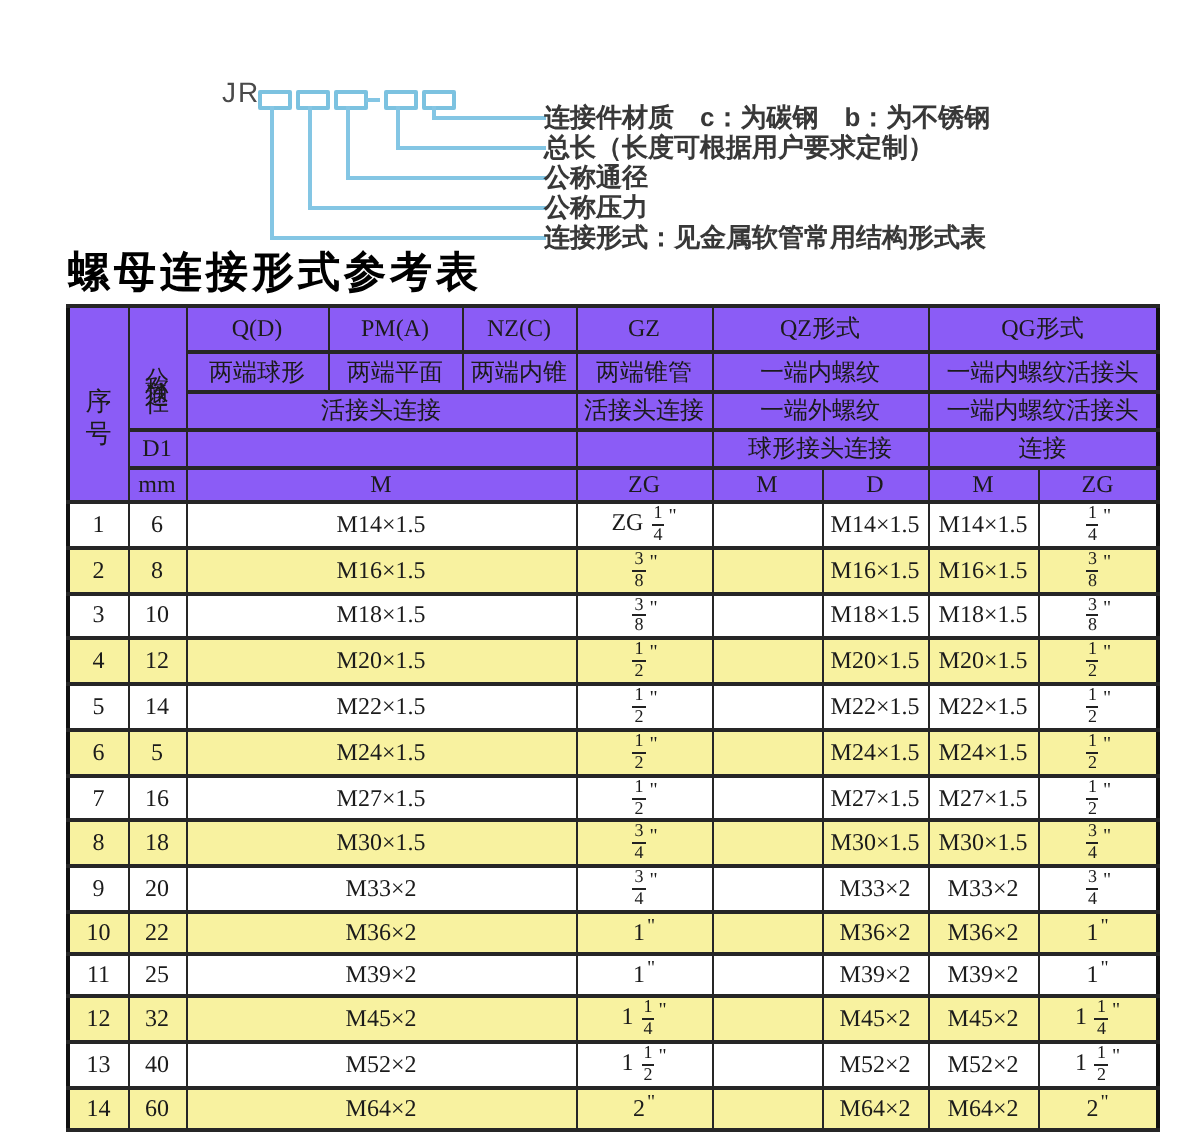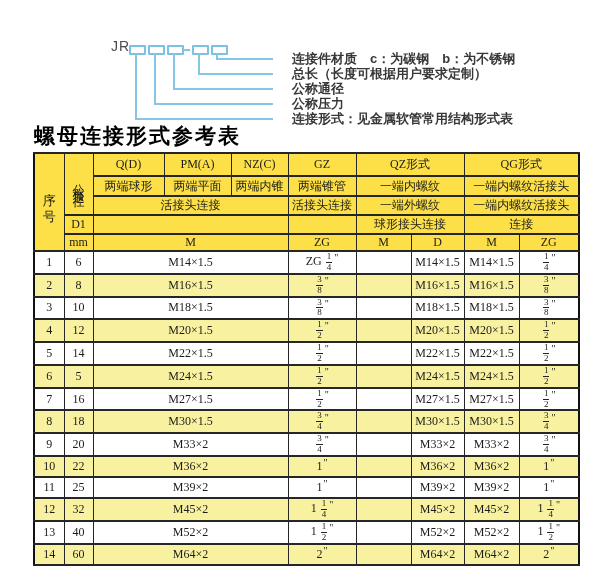--- a/index.html
+++ b/index.html
@@ -20,21 +20,21 @@
     color:#4a4a4a; letter-spacing:1px;
   }
   .code-box {
     position:absolute; top:45px; width:13px; height:6px;
     border:2px solid #7cc2e0; background:#fff; border-radius:1px;
   }
   .lh, .lv { position:absolute; background:#84c6e4; }
   .lh { height:2px; }
   .lv { width:2px; }
   .diag-label {
-    position:absolute; left:292px; height:15px; line-height:15px;
+    position:absolute; left:272px; height:15px; line-height:15px;
     font-size:13px; font-weight:bold; color:#383838; white-space:nowrap;
   }
 
   
   .table-title {
     position:absolute; left:34px; top:122px; font-size:21px; font-weight:bold;
     color:#000000; letter-spacing:2px; font-family:"DejaVu Serif", serif;
   }
 
   
@@ -42,21 +42,21 @@
     position:absolute; left:33px; top:152px; width:545px;
     border-collapse:collapse; table-layout:fixed;
     font-family:"Liberation Serif", serif; color:#1b1b1b;
     border:2px solid #111;
   }
   table.ref td {
     border:1px solid #262626; border-top-width:2px; border-bottom-width:2px;
     text-align:center; vertical-align:middle; padding:0;
     font-size:12px; overflow:hidden; white-space:nowrap;
   }
-  thead td { background:#fde047; }
+  thead td { background:#8b5cf6; }
   tr.hr1 { height:23px; } tr.hr2 { height:20px; } tr.hr3 { height:18px; }
   tr.hr4 { height:18px; } tr.hr5 { height:16px; }
   tbody tr { height:21px; background:#ffffff; }
   tbody tr.alt { background:#f8f2a0; }
   .vt-seq {
     display:inline-block; writing-mode:vertical-lr; text-orientation:upright;
     letter-spacing:18px; font-size:13px; line-height:1;
   }
   .vt-dn {
     display:inline-block; writing-mode:vertical-lr; text-orientation:upright;

